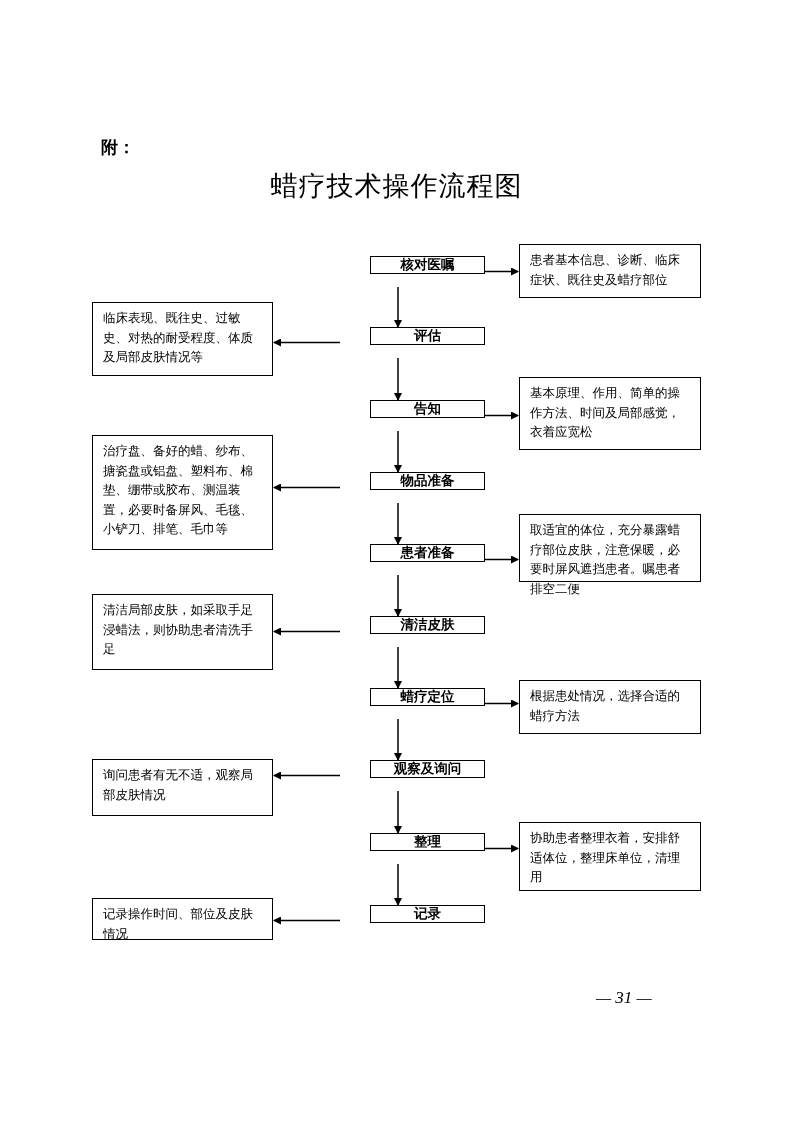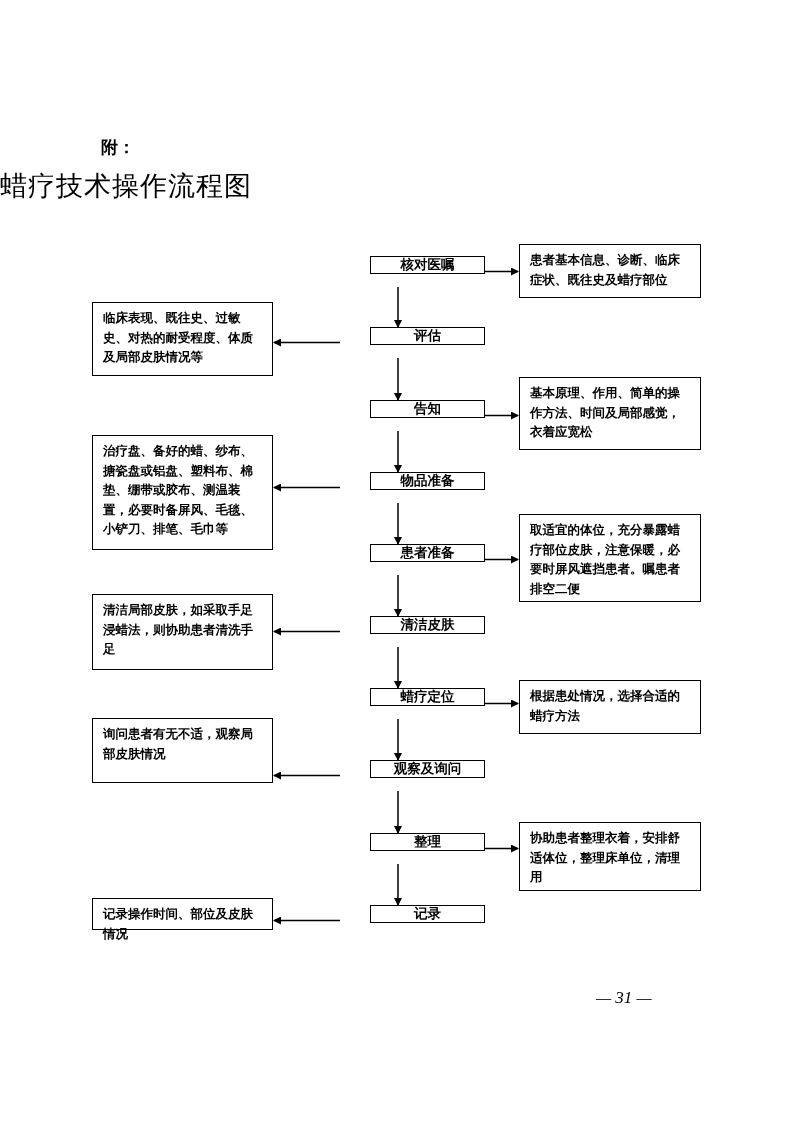--- a/index.html
+++ b/index.html
@@ -1,25 +1,25 @@
 <!DOCTYPE html>
 <html><head>
   <meta charset="utf-8">
   <style>
     html, body { margin: 0; padding: 0; background: #ffffff; }
     body { width: 793px; height: 1122px; position: relative; overflow: hidden;
            font-family: "DejaVu Sans", "Liberation Sans", sans-serif; color: #000; }
     .attach { position: absolute; left: 101px; top: 136px; font-size: 17px; font-weight: bold; }
-    .title { position: absolute; left: 0; width: 793px; top: 168px; 
+    .title { position: absolute; left: 0; width: 793px; top: 168px; text-align: center;
              font-size: 27px; letter-spacing: 1px; }
     svg.lines { position: absolute; left: 0; top: 0; }
     .box { position: absolute; border: 1.5px solid #000; box-sizing: border-box; background: #fff; }
     .step { left: 340px; width: 115px; height: 18px; display: flex; align-items: center;
             justify-content: center; font-size: 13.5px; font-weight: bold; margin-left: 30px; }
-    .note { font-size: 12.5px; font-weight: bold; line-height: 19.5px; padding: 5px 8px 0 10px; }
+    .note { font-size: 12.5px; font-weight: normal; line-height: 19.5px; padding: 5px 8px 0 10px; }
     .note.right { left: 519px; width: 182px; }
     .note.left { left: 92px; width: 181px; }
     .page-num { position: absolute; left: 596px; top: 988px; font-size: 17px;
                 font-family: "Liberation Serif", "DejaVu Serif", serif; font-style: italic; }
   </style>
 </head>
 <body>
 
 <div class="attach">附：</div>
 <div class="title">蜡疗技术操作流程图</div>
@@ -81,20 +81,20 @@
     <span>整理</span>
   </div>
 <div class="box step" style="top:905px">
     <span>记录</span>
   </div>
 
 <div class="box note right" style="top:244px;height:54px"><span>患者基本信息、诊断、临床症状、既往史及蜡疗部位</span></div>
 <div class="box note left" style="top:302px;height:74px"><span>临床表现、既往史、过敏史、对热的耐受程度、体质及局部皮肤情况等</span></div>
 <div class="box note right" style="top:377px;height:73px"><span>基本原理、作用、简单的操作方法、时间及局部感觉，衣着应宽松</span></div>
 <div class="box note left" style="top:435px;height:115px"><span>治疗盘、备好的蜡、纱布、搪瓷盘或铝盘、塑料布、棉垫、绷带或胶布、测温装置，必要时备屏风、毛毯、小铲刀、排笔、毛巾等</span></div>
-<div class="box note right" style="top:514px;height:88px"><span>取适宜的体位，充分暴露蜡疗部位皮肤，注意保暖，必要时屏风遮挡患者。嘱患者排空二便</span></div>
+<div class="box note right" style="top:514px;height:68px"><span>取适宜的体位，充分暴露蜡疗部位皮肤，注意保暖，必要时屏风遮挡患者。嘱患者排空二便</span></div>
 <div class="box note left" style="top:594px;height:76px"><span>清洁局部皮肤，如采取手足浸蜡法，则协助患者清洗手足</span></div>
 <div class="box note right" style="top:680px;height:54px"><span>根据患处情况，选择合适的蜡疗方法</span></div>
-<div class="box note left" style="top:718px;height:65px"><span>询问患者有无不适，观察局部皮肤情况</span></div>
+<div class="box note left" style="top:759px;height:57px"><span>询问患者有无不适，观察局部皮肤情况</span></div>
 <div class="box note right" style="top:822px;height:69px"><span>协助患者整理衣着，安排舒适体位，整理床单位，清理用</span></div>
-<div class="box note left" style="top:898px;height:32px"><span>记录操作时间、部位及皮肤情况</span></div>
+<div class="box note left" style="top:898px;height:42px"><span>记录操作时间、部位及皮肤情况</span></div>
 
 <div class="page-num">— 31 —</div>
 
 </body></html>

